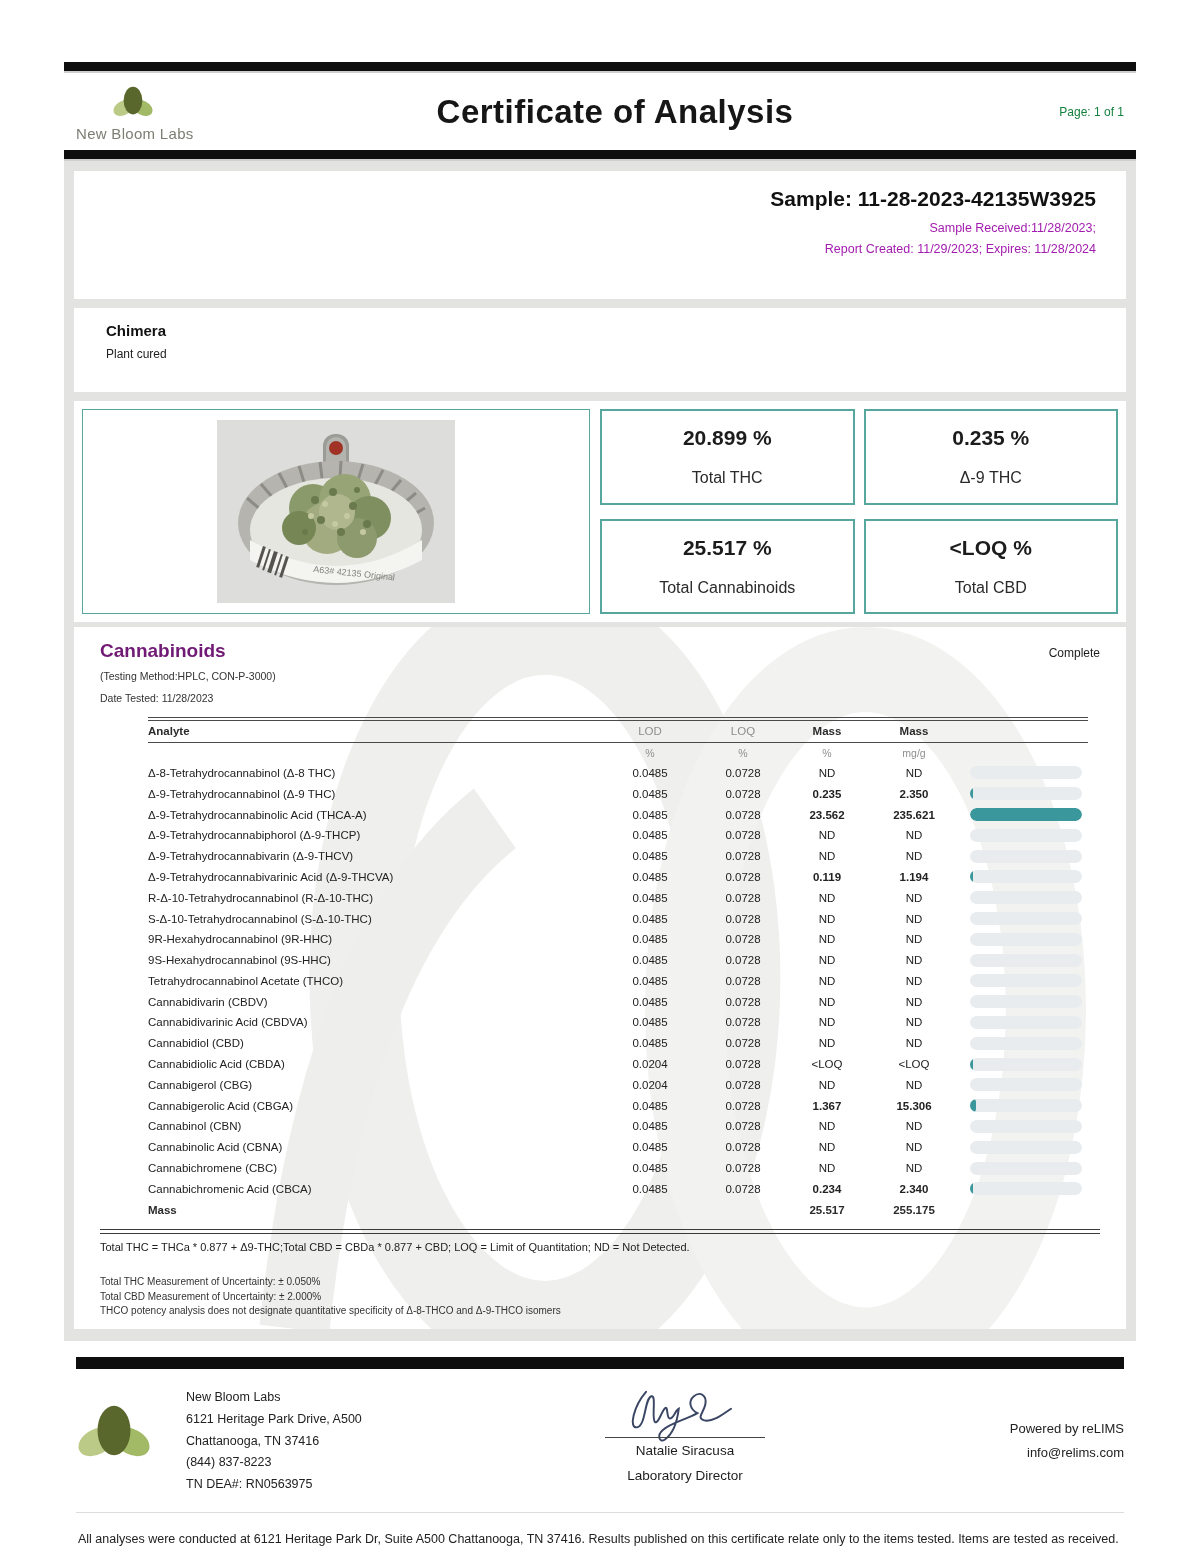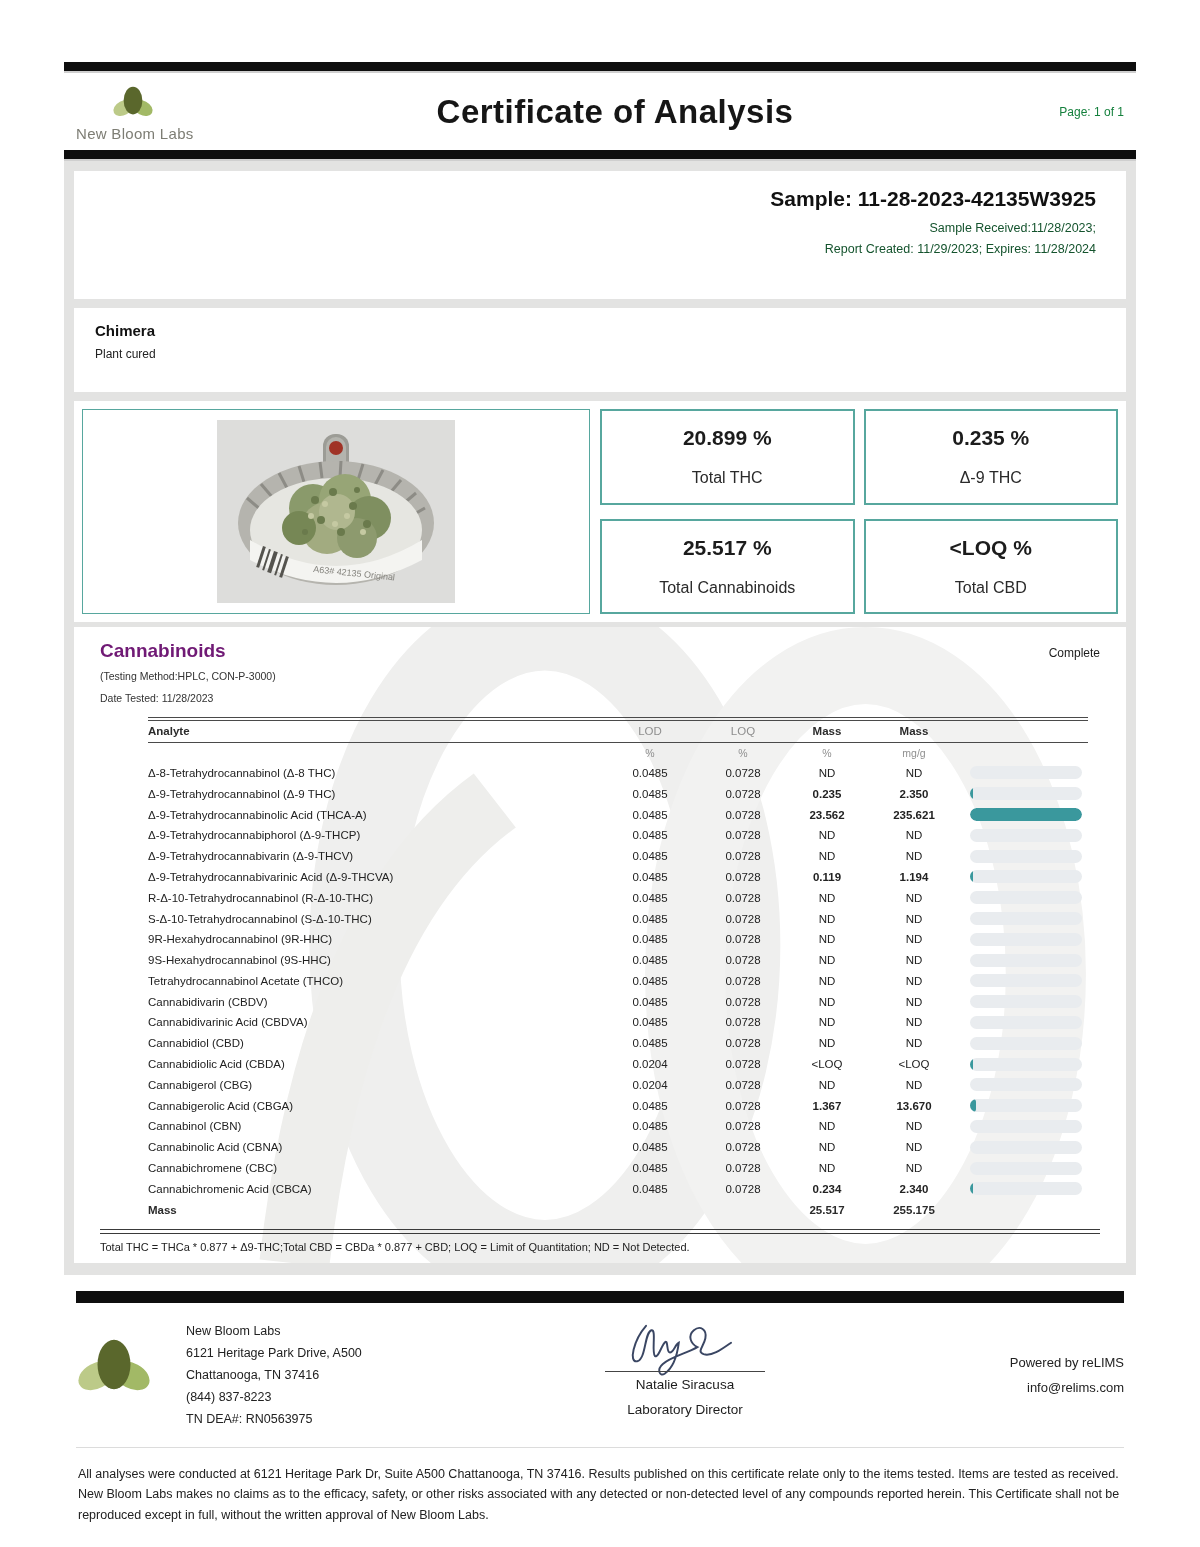--- a/index.html
+++ b/index.html
@@ -20,23 +20,23 @@
   .hdr-logo .logo-text { font-size:15px; color:#7d7d74; letter-spacing:.3px; margin-top:2px; }
   .hdr-title { flex:1; text-align:center; font-size:33px; font-weight:600; color:#161616; letter-spacing:.5px; }
   .hdr-page { width:150px; text-align:right; font-size:12px; color:#15803d; }
 
   
   .gray-wrap { background:#e3e3e2; padding:10px 10px 12px 10px; }
   .white-box { background:#fff; }
 
   .sample-box { padding:16px 30px 38px 22px; text-align:right; margin-bottom:9px; min-height:128px; }
   .sample-id { font-size:21px; font-weight:700; color:#111; margin-bottom:10px; }
-  .sample-meta { font-size:12.5px; color:#14532d; margin-top:7px; }
-
-  .product-box { padding:14px 20px 28px 21px; margin-bottom:9px; min-height:84px; }
+  .sample-meta { font-size:12.5px; color:#a21caf; margin-top:7px; }
+
+  .product-box { padding:14px 20px 28px 32px; margin-bottom:9px; min-height:84px; }
   .product-name { font-size:15px; font-weight:600; color:#111; }
   .product-type { font-size:12px; color:#222; margin-top:8px; }
 
   
   .summary-box { padding:8px 8px; display:flex; gap:10px; margin-bottom:5px; }
   .photo-frame { width:508px; height:205px; border:1px solid #57a79e; display:flex; align-items:center; justify-content:center; }
   .photo-frame svg { width:238px; height:183px; }
   .stat-grid { flex:1; display:grid; grid-template-columns:1fr 1fr; grid-template-rows:1fr 1fr; gap:14px 9px; }
   .stat-card { border:2px solid #57a79e; background:#fff; display:flex; flex-direction:column; align-items:center; justify-content:center; gap:19px; }
   .stat-value { font-size:21px; font-weight:700; color:#1c1c1c; }
@@ -400,21 +400,21 @@
                 <div class="c">ND</div>
                 <div>
                   <div class="bar-track"></div>
                 </div>
               </div>
               <div class="t-grid t-row">
                 <div>Cannabigerolic Acid (CBGA)</div>
                 <div class="c">0.0485</div>
                 <div class="c">0.0728</div>
                 <div class="c mass-b">1.367</div>
-                <div class="c mass-b">13.670</div>
+                <div class="c mass-b">15.306</div>
                 <div>
                   <div class="bar-track">
                     <div class="bar-fill" style="width: 6.49792px;"></div>
                   </div>
                 </div>
               </div>
               <div class="t-grid t-row">
                 <div>Cannabinol (CBN)</div>
                 <div class="c">0.0485</div>
                 <div class="c">0.0728</div>
@@ -463,20 +463,25 @@
             <div></div>
             <div></div>
             <div class="c">25.517</div>
             <div class="c">255.175</div>
             <div></div>
           </div>
         </div>
 
         <div class="full-rule"></div>
         <div class="footnote">Total THC = THCa * 0.877 + Δ9-THC;Total CBD = CBDa * 0.877 + CBD; LOQ = Limit of Quantitation; ND = Not Detected.</div>
+        <div class="small-notes">
+          <div>Total THC Measurement of Uncertainty: ± 0.050%</div>
+          <div>Total CBD Measurement of Uncertainty: ± 2.000%</div>
+          <div>THCO potency analysis does not designate quantitative specificity of Δ-8-THCO and Δ-9-THCO isomers</div>
+        </div>
       </div>
     </div>
   </div>
 
   <div style="height:16px"></div>
   <div class="black-bar plain" style="height:12px; margin:0 12px;"></div>
 
   <div class="footer-area">
     <div class="f-logo">
       <svg viewBox="0 0 60 56">

